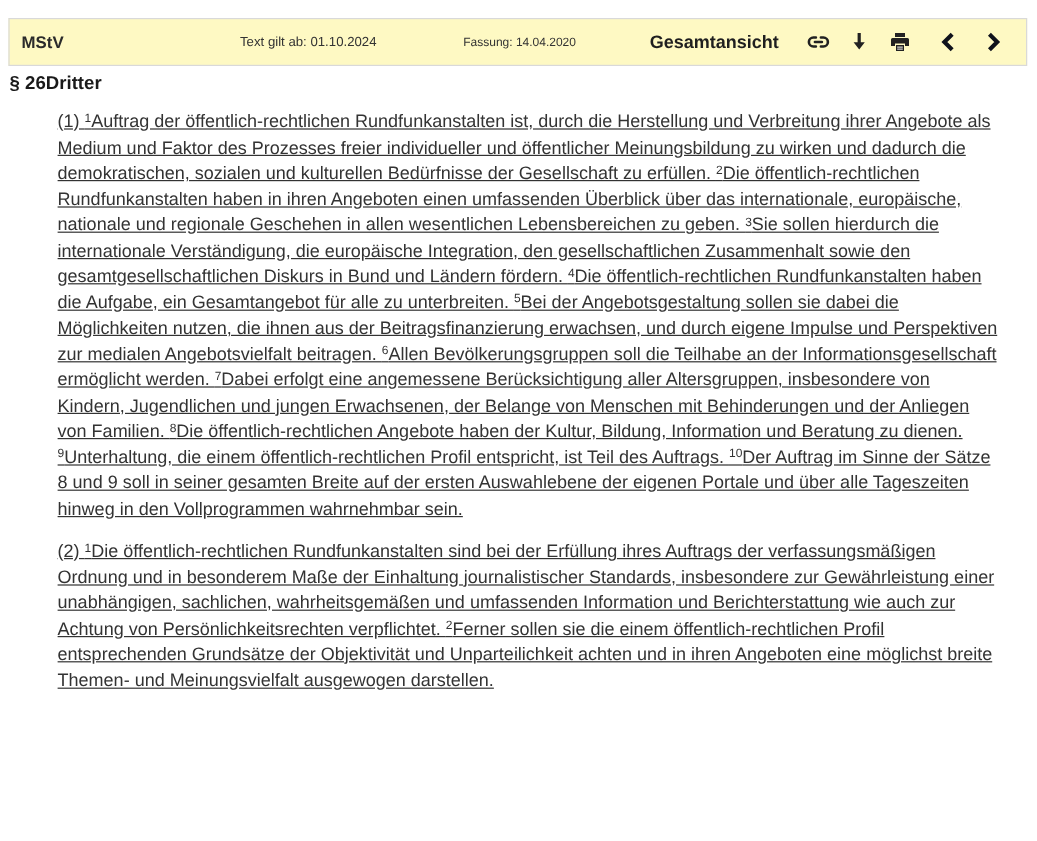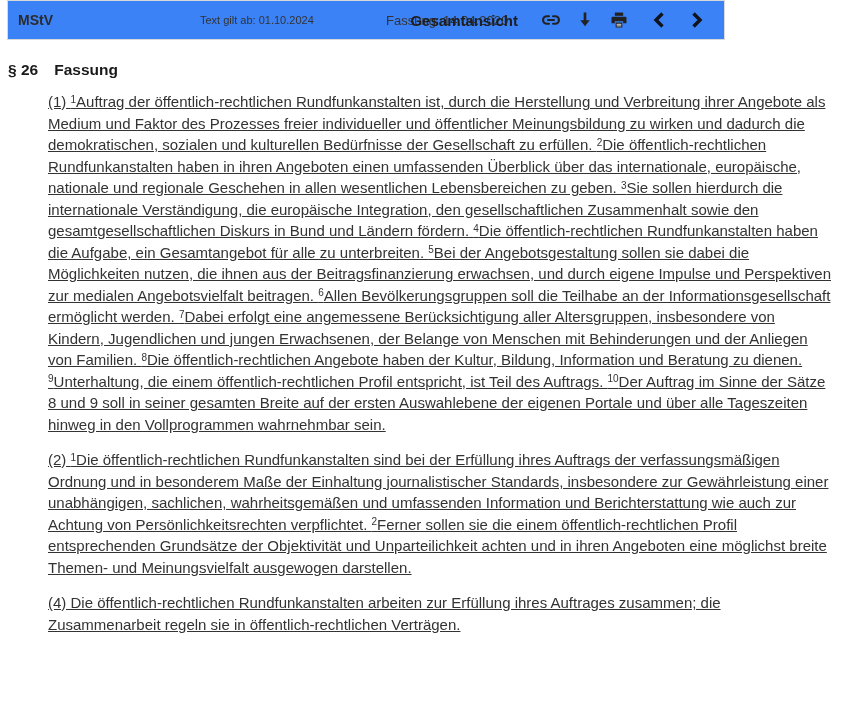--- a/index.html
+++ b/index.html
@@ -6,33 +6,33 @@
   html, body {
     width: 864px; height: 701px;
     background: #ffffff;
     font-family: "Liberation Sans", "DejaVu Sans", sans-serif;
     color: #333333;
     overflow: hidden;
   }
   
   .topbar {
     position: absolute;
-    left: 7px; top: 0;
-    width: 718px; height: 40px;
-    background: #3b82f6;
+    left: 7px; top: 15px;
+    width: 849px; height: 40px;
+    background: #fef9c3;
     border: 1px solid #d9d9d9;
     display: flex;
     align-items: center;
   }
   .topbar .code {
     position: absolute; left: 10px;
     font-weight: bold; font-size: 14px; color: #2b2b2b;
   }
   .topbar .meta1 { position: absolute; left: 192px; font-size: 11px; color: #333; }
-  .topbar .meta2 { position: absolute; left: 378px; font-size: 13px; color: #333; }
+  .topbar .meta2 { position: absolute; left: 378px; font-size: 10px; color: #333; }
   .topbar .right-group {
     position: absolute; right: 18px;
     display: flex; align-items: center;
   }
   .topbar .view {
     font-weight: bold; font-size: 15px; color: #1f1f1f;
     margin-right: 22px; cursor: pointer;
   }
   .iconbtn {
     background: none; border: none; padding: 0;
@@ -43,21 +43,21 @@
     display: inline-flex; align-items: center; justify-content: center;
   }
   .iconbtn:last-child { margin-right: 0; }
   .iconbtn svg { width: 20px; height: 20px; }
   .iconbtn.chev { width: 18px; margin-left: 8px; color: #10131c; }
   
   .section-heading {
     position: absolute; left: 8px; top: 61px;
     font-size: 15.5px; font-weight: bold; color: #1a1a1a;
   }
-  .section-heading .num { margin-right: 16px; }
+  .section-heading .num { margin-right: 0; }
   
   .law-text {
     position: absolute;
     left: 48px; top: 91px;
     width: 786px;
     font-size: 15px;
     line-height: 21.5px;
     color: #333333;
   }
   .law-text p { margin-bottom: 14px; text-decoration: underline; }
@@ -112,20 +112,19 @@
 
     <button class="iconbtn chev">
       <svg viewBox="0 0 24 24" fill="none" stroke="currentColor" stroke-width="4.6" stroke-linecap="square">
         <path d="M9 5l7 7-7 7"></path>
       </svg>
     </button>
   </span>
 </div>
 
 <div class="section-heading">
-  <span class="num">§ 26</span><span>Fassung</span>
+  <span class="num">§ 26</span><span>Dritter</span>
 </div>
 
 <div class="law-text">
     <p>(1) <sup>1</sup>Auftrag der öffentlich-rechtlichen Rundfunkanstalten ist, durch die Herstellung und Verbreitung ihrer Angebote als Medium und Faktor des Prozesses freier individueller und öffentlicher Meinungsbildung zu wirken und dadurch die demokratischen, sozialen und kulturellen Bedürfnisse der Gesellschaft zu erfüllen. <sup>2</sup>Die öffentlich-rechtlichen Rundfunkanstalten haben in ihren Angeboten einen umfassenden Überblick über das internationale, europäische, nationale und regionale Geschehen in allen wesentlichen Lebensbereichen zu geben. <sup>3</sup>Sie sollen hierdurch die internationale Verständigung, die europäische Integration, den gesellschaftlichen Zusammenhalt sowie den gesamtgesellschaftlichen Diskurs in Bund und Ländern fördern. <sup>4</sup>Die öffentlich-rechtlichen Rundfunkanstalten haben die Aufgabe, ein Gesamtangebot für alle zu unterbreiten. <sup>5</sup>Bei der Angebotsgestaltung sollen sie dabei die Möglichkeiten nutzen, die ihnen aus der Beitragsfinanzierung erwachsen, und durch eigene Impulse und Perspektiven zur medialen Angebotsvielfalt beitragen. <sup>6</sup>Allen Bevölkerungsgruppen soll die Teilhabe an der Informationsgesellschaft ermöglicht werden. <sup>7</sup>Dabei erfolgt eine angemessene Berücksichtigung aller Altersgruppen, insbesondere von Kindern, Jugendlichen und jungen Erwachsenen, der Belange von Menschen mit Behinderungen und der Anliegen von Familien. <sup>8</sup>Die öffentlich-rechtlichen Angebote haben der Kultur, Bildung, Information und Beratung zu dienen. <sup>9</sup>Unterhaltung, die einem öffentlich-rechtlichen Profil entspricht, ist Teil des Auftrags. <sup>10</sup>Der Auftrag im Sinne der Sätze 8 und 9 soll in seiner gesamten Breite auf der ersten Auswahlebene der eigenen Portale und über alle Tageszeiten hinweg in den Vollprogrammen wahrnehmbar sein.</p>
     <p>(2) <sup>1</sup>Die öffentlich-rechtlichen Rundfunkanstalten sind bei der Erfüllung ihres Auftrags der verfassungsmäßigen Ordnung und in besonderem Maße der Einhaltung journalistischer Standards, insbesondere zur Gewährleistung einer unabhängigen, sachlichen, wahrheitsgemäßen und umfassenden Information und Berichterstattung wie auch zur Achtung von Persönlichkeitsrechten verpflichtet. <sup>2</sup>Ferner sollen sie die einem öffentlich-rechtlichen Profil entsprechenden Grundsätze der Objektivität und Unparteilichkeit achten und in ihren Angeboten eine möglichst breite Themen- und Meinungsvielfalt ausgewogen darstellen.</p>
-    <p>(4) Die öffentlich-rechtlichen Rundfunkanstalten arbeiten zur Erfüllung ihres Auftrages zusammen; die Zusammenarbeit regeln sie in öffentlich-rechtlichen Verträgen.</p>
   </div>
 
 </body></html>

